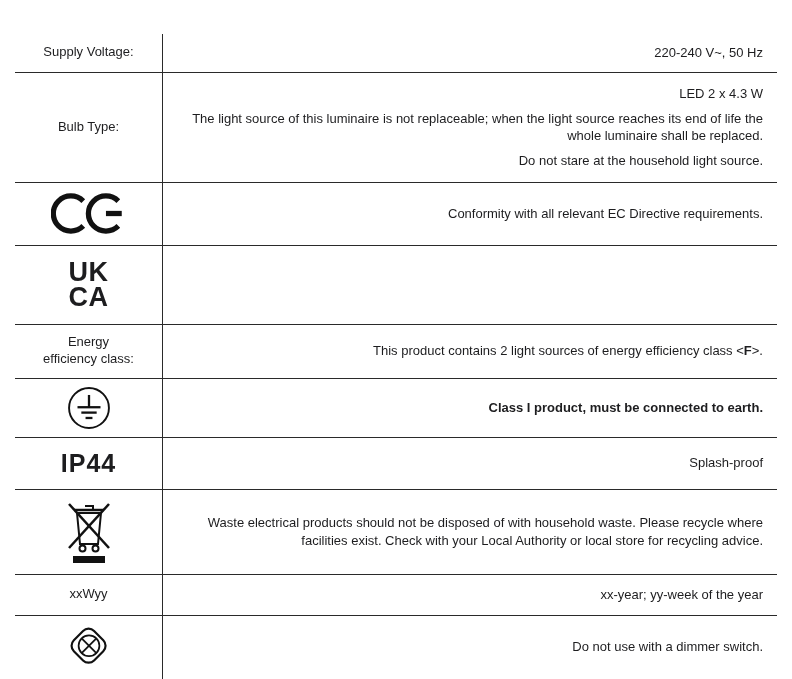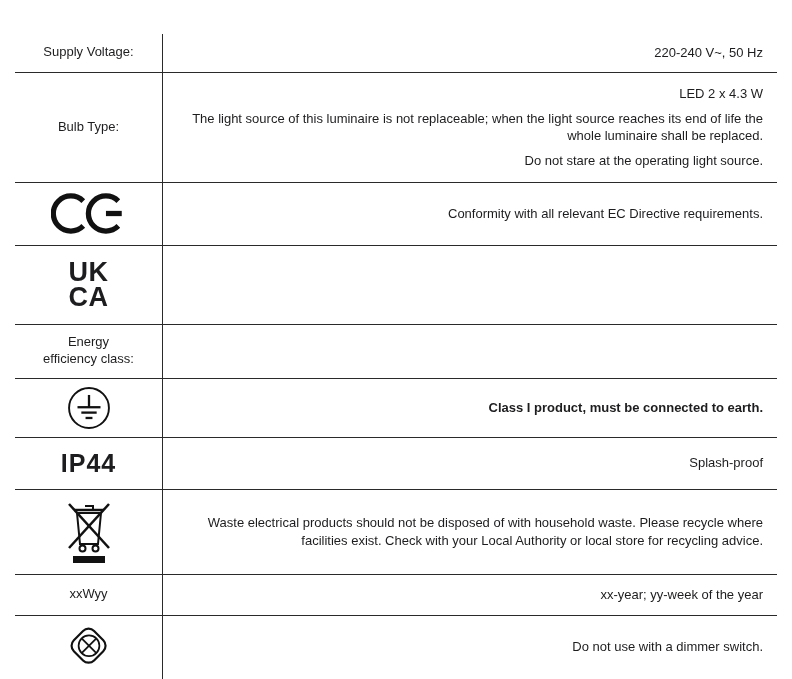--- a/index.html
+++ b/index.html
@@ -52,21 +52,21 @@
     </div>
   </div>
 
   <div class="row r-bulb">
     <div class="cell-left">
       <div class="label">Bulb Type:</div>
     </div>
     <div class="cell-right">
       <p>LED 2 x 4.3 W</p>
       <p>The light source of this luminaire is not replaceable; when the light source reaches its end of life the whole luminaire shall be replaced.</p>
-      <p>Do not stare at the operating light source.</p>
+      <p>Do not stare at the household light source.</p>
     </div>
   </div>
 
   <div class="row r-ce">
     <div class="cell-left">
       <svg width="76" height="47" viewBox="0 0 130 80">
         <path class="ln" stroke-width="9" d="M 55.2 18.8 A 30 30 0 1 0 55.2 61.2"></path>
         <path class="ln" stroke-width="9" d="M 115.2 18.8 A 30 30 0 1 0 115.2 61.2"></path>
         <path class="ln" stroke-width="9" d="M 94 40 L 121 40"></path>
       </svg>
@@ -82,20 +82,23 @@
         <div>UK</div>
         <div>CA</div>
       </div>
     </div>
   </div>
 
   <div class="row r-energy">
     <div class="cell-left">
       <div class="label">Energy</div>
       <div class="label">efficiency class:</div>
+    </div>
+    <div class="cell-right">
+      <p><span>This product contains 2 light sources of energy efficiency class &lt;</span><strong>F</strong><span>&gt;.</span></p>
     </div>
   </div>
 
   <div class="row r-earth">
     <div class="cell-left">
       <svg width="46" height="46" viewBox="0 0 60 60">
         <circle class="ln" stroke-width="2.5" cx="30" cy="30" r="26"></circle>
         <path class="ln" stroke-width="3" d="M30 13 L30 29"></path>
         <path class="ln" stroke-width="3" d="M15 29 L45 29"></path>
         <path class="ln" stroke-width="3" d="M20 36 L40 36"></path>

